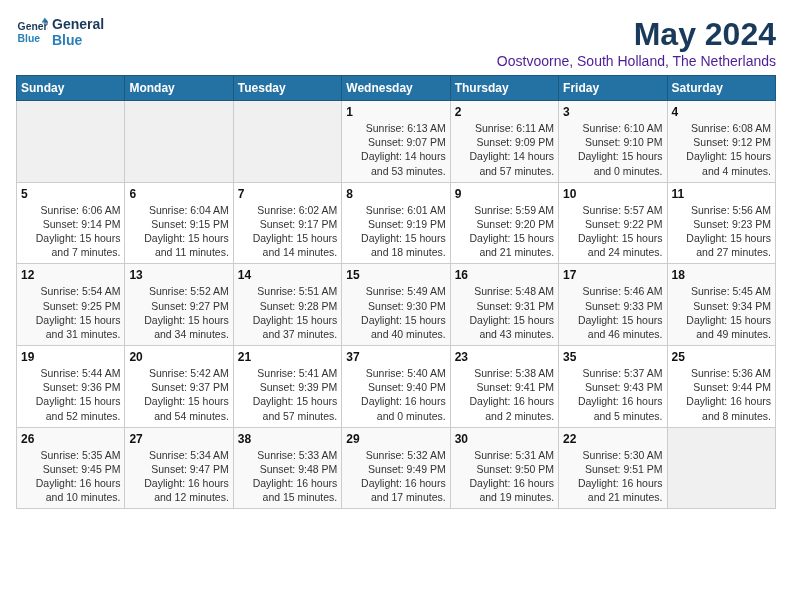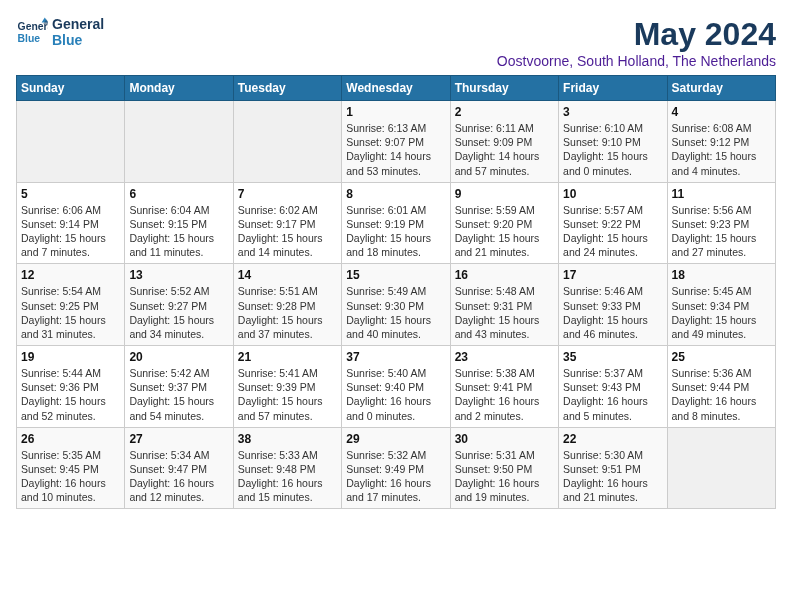--- a/index.html
+++ b/index.html
@@ -71,20 +71,21 @@
       font-weight: bold;
       font-size: 12px;
       color: #111;
       display: block;
       margin-bottom: 2px;
     }
     .day-info {
       color: #333;
       font-size: 10.5px;
       line-height: 1.35;
+      text-align: right;
     }
     .empty-cell {
       background: #f0f0f0 !important;
     }
   </style>
 </head>
 <body>
 
 <div class="header">
   <div class="logo">

